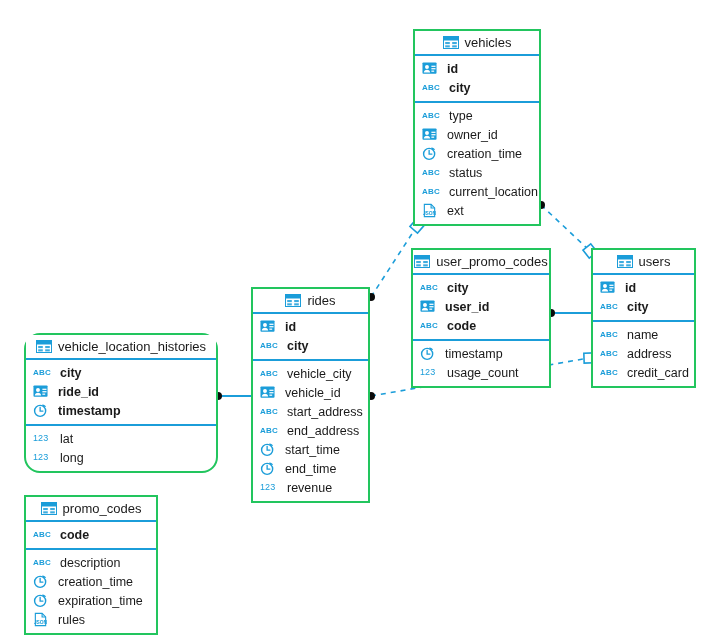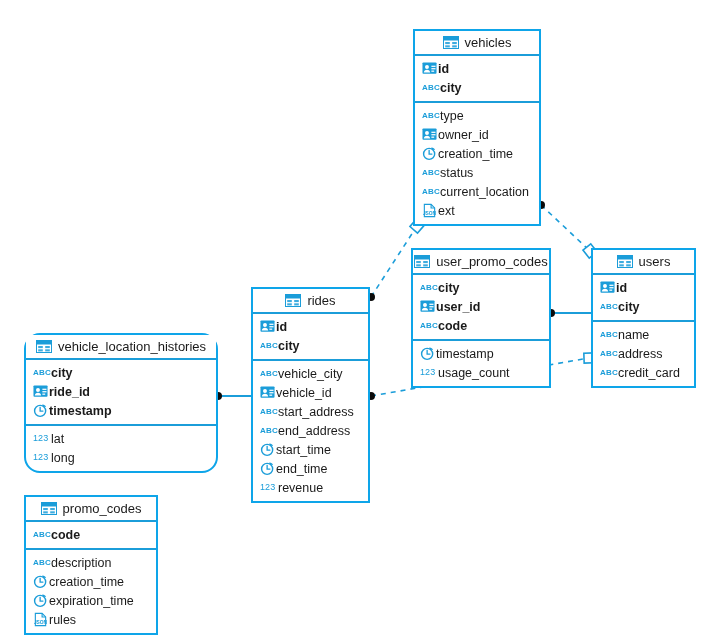--- a/index.html
+++ b/index.html
@@ -7,39 +7,39 @@
     width:705px;height:636px;position:relative;overflow:hidden;
     font-family:"Liberation Sans", sans-serif;
     -webkit-font-smoothing:antialiased;
   }
   #canvas{position:absolute;inset:0;width:705px;height:636px;}
   svg.links{position:absolute;left:0;top:0;width:705px;height:636px;pointer-events:none;}
 
   .entity{
     position:absolute;
     background:#ffffff;
-    border:2px solid #0ea5e9;
+    border:2px solid #22c55e;
     box-sizing:border-box;
   }
   .ent-title{
     height:25px;
     display:flex;align-items:center;justify-content:center;
     gap:6px;
     border-bottom:2px solid #1b9dd9;
     background:#ffffff;
     font-size:13px;
     color:#1a1a1a;
     padding:0 8px;
     box-sizing:border-box;
     white-space:nowrap;
   }
   .ent-section{padding:3px 0 4px 0;}
   .ent-section + .ent-section{border-top:2px solid #1b9dd9;}
   .field{
-    display:flex;align-items:center;gap:1px;
+    display:flex;align-items:center;gap:10px;
     height:19px;
     padding:0 7px;
     font-size:12.5px;
     color:#1a1a1a;
     white-space:nowrap;
   }
   .field.pk{font-weight:bold;}
 
   
   .ico{width:15px;height:15px;flex:0 0 15px;display:block;}

